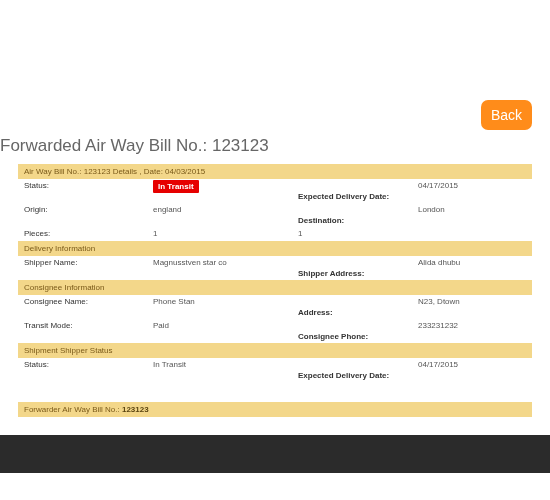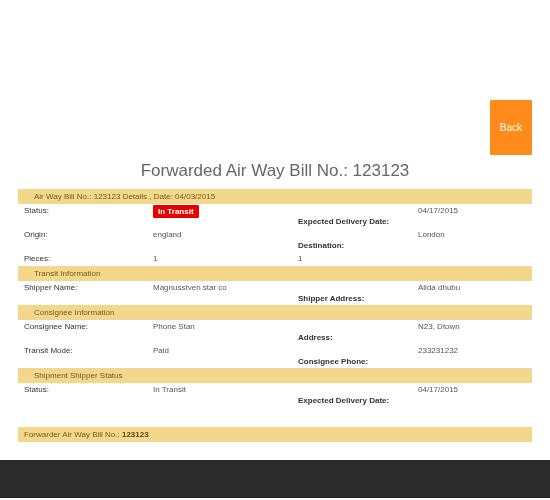--- a/index.html
+++ b/index.html
@@ -10,38 +10,38 @@
     background: #fff;
     color: #444;
     width: 550px;
   }
   .top-space { height: 100px; }
   .back-wrap { text-align: right; padding: 0 18px 6px 0; }
   .back-btn {
     background: #ff8c1a;
     color: #fff;
     border: none;
-    border-radius: 1px;
-    padding: 22px 10px;
-    font-size: 10px;
+    border-radius: 7px;
+    padding: 7px 10px;
+    font-size: 14px;
     cursor: pointer;
   }
   .title {
-    text-align: center;
+    text-align: left;
     font-size: 17px;
     font-weight: 400;
     color: #666;
     margin: 0 0 8px 0;
   }
   .content { padding: 0 18px; }
   .section-header {
     background: #f3d78a;
     color: #7a5a1a;
     font-size: 8px;
-    padding: 3px 16px;
+    padding: 3px 6px;
     margin-top: 0;
   }
   .row {
     display: flex;
     padding: 1px 6px;
     line-height: 1.4;
   }
   .lbl {
     width: 100px;
     font-weight: normal;
@@ -111,21 +111,21 @@
     <div class="val">england</div>
     <div class="lbl2">Destination:</div>
     <div class="val2">London</div>
   </div>
   <div class="row">
     <div class="lbl">Pieces:</div>
     <div class="val">1</div>
     <div class="val2">1</div>
   </div>
 
-  <div class="section-header">Transit Information</div>
+  <div class="section-header">Delivery Information</div>
   <div class="row">
     <div class="lbl">Shipper Name:</div>
     <div class="val">Magnusstven star co</div>
     <div class="lbl2">Shipper Address:</div>
     <div class="val2">Alida dhubu</div>
   </div>
 
   <div class="section-header">Consignee Information</div>
   <div class="row">
     <div class="lbl">Consignee Name:</div>

